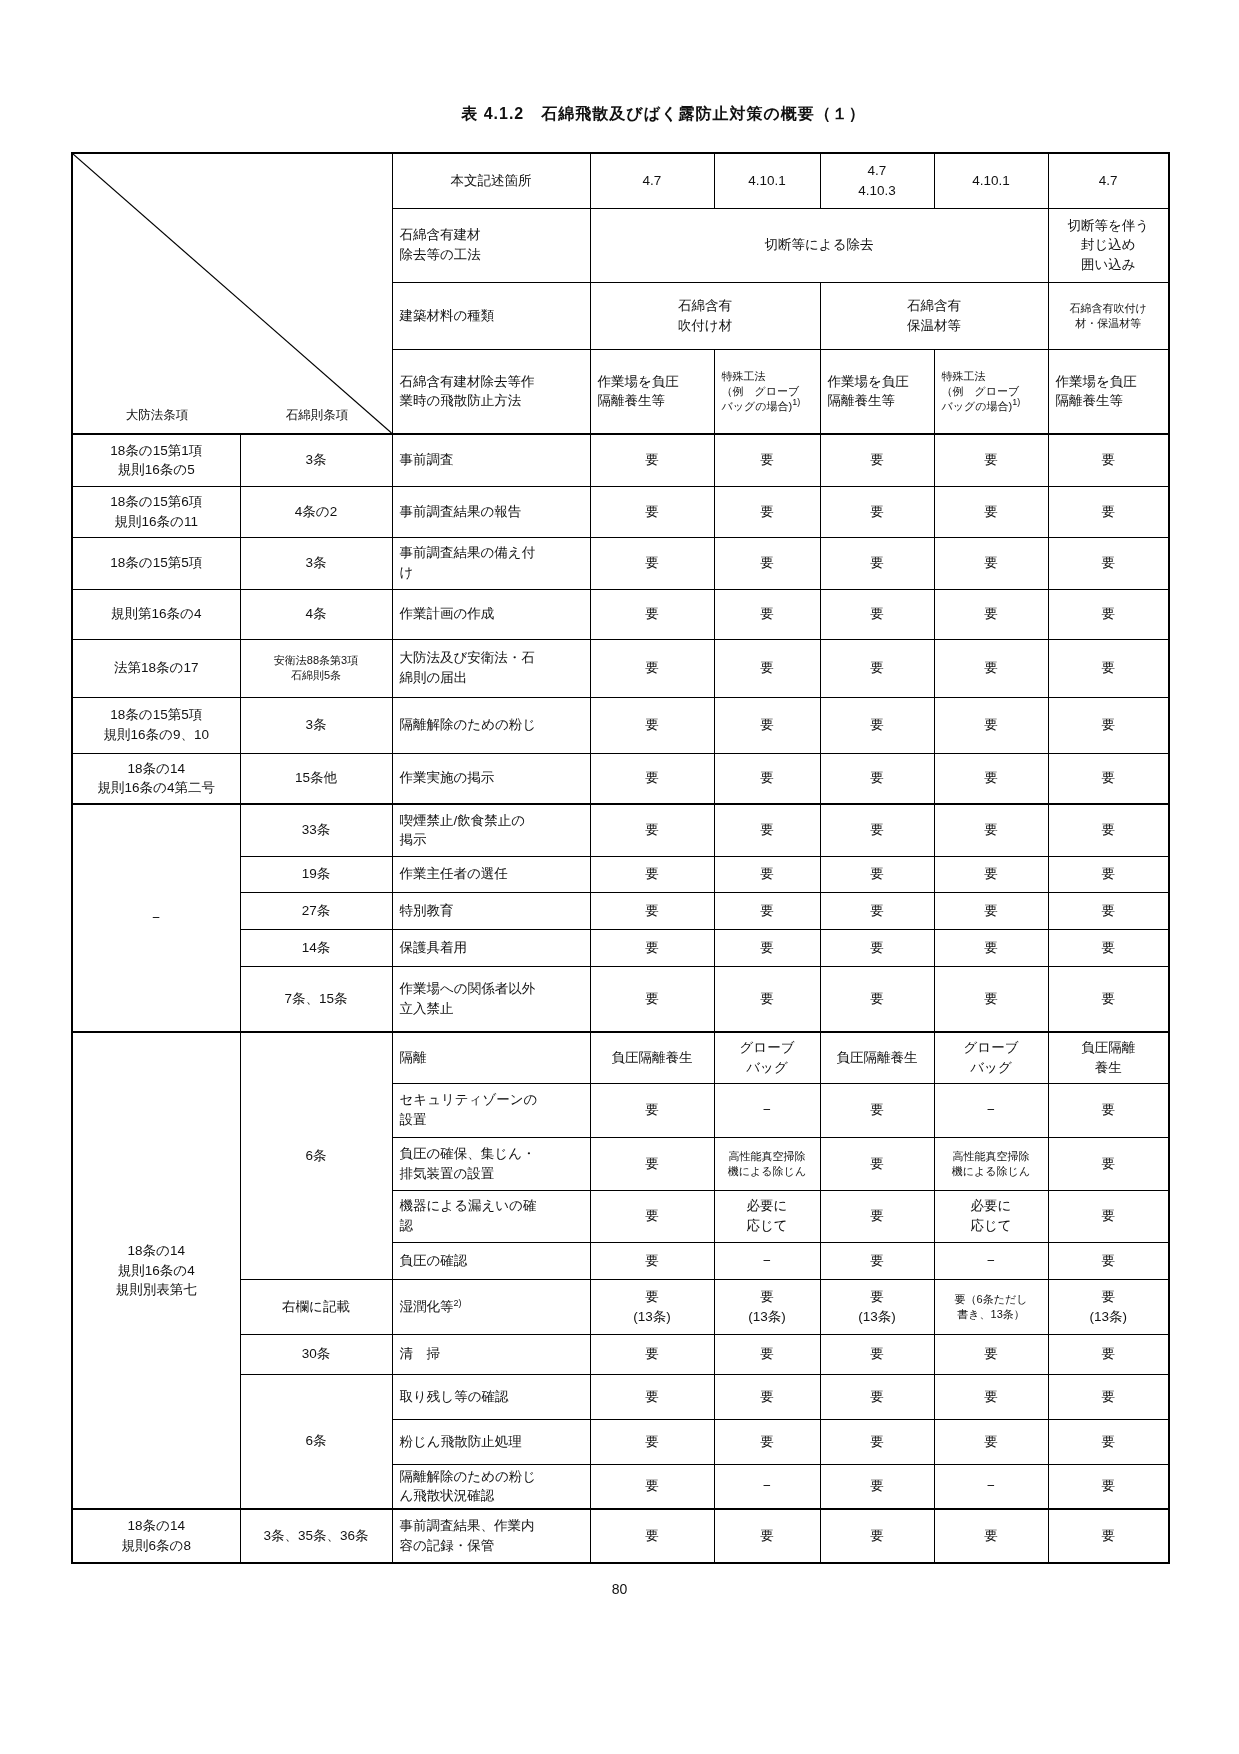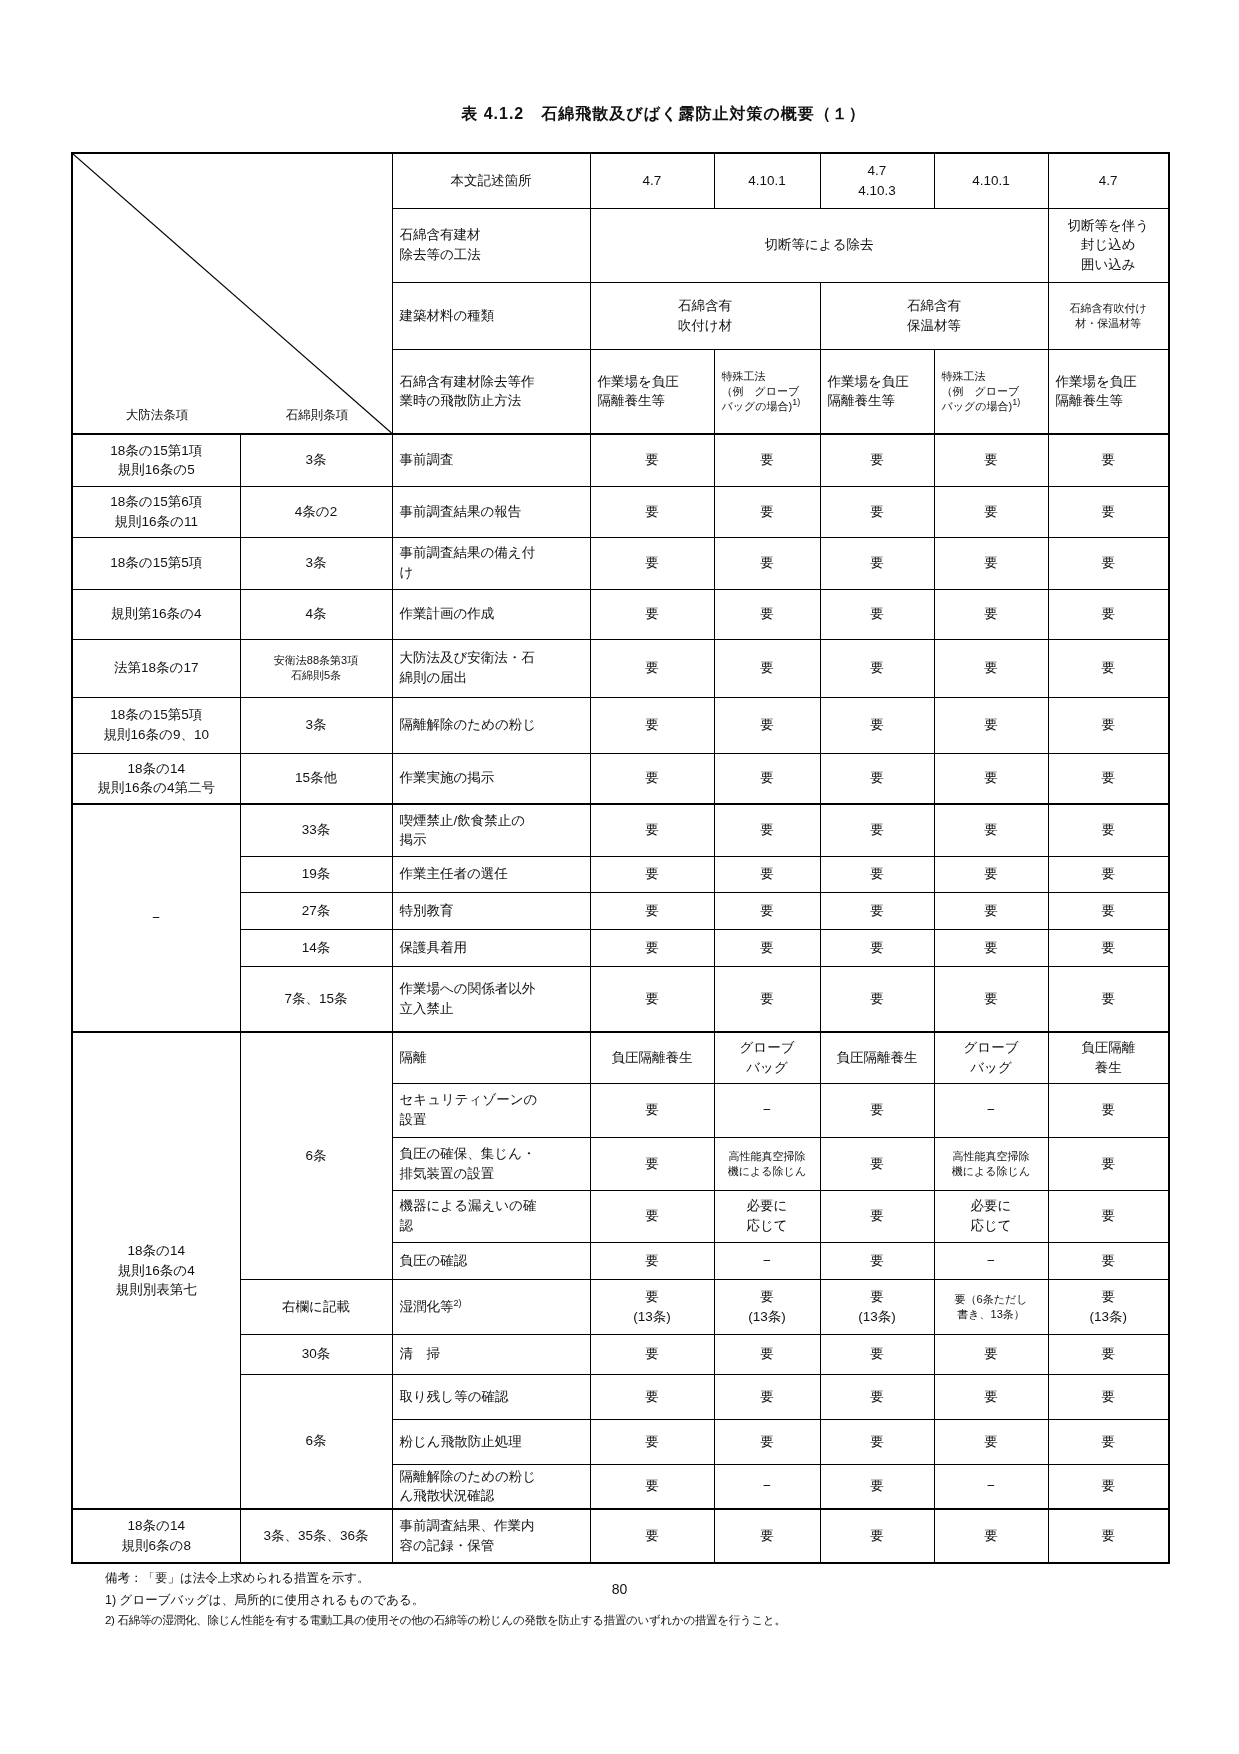--- a/index.html
+++ b/index.html
@@ -361,21 +361,16 @@
 容の記録・保管</td>
       <td>要</td>
       <td>要</td>
       <td>要</td>
       <td>要</td>
       <td>要</td>
     </tr>
   </tbody>
     </table>
 
-  <div class="notes">
-    <div>備考：「要」は法令上求められる措置を示す。</div>
-    <div>1)  グローブバッグは、局所的に使用されるものである。</div>
-    <div class="fn2">2)  石綿等の湿潤化、除じん性能を有する電動工具の使用その他の石綿等の粉じんの発散を防止する措置のいずれかの措置を行うこと。</div>
-  </div>
 
   <div class="page-number">80</div>
 
 </div>
 
 </body></html>

